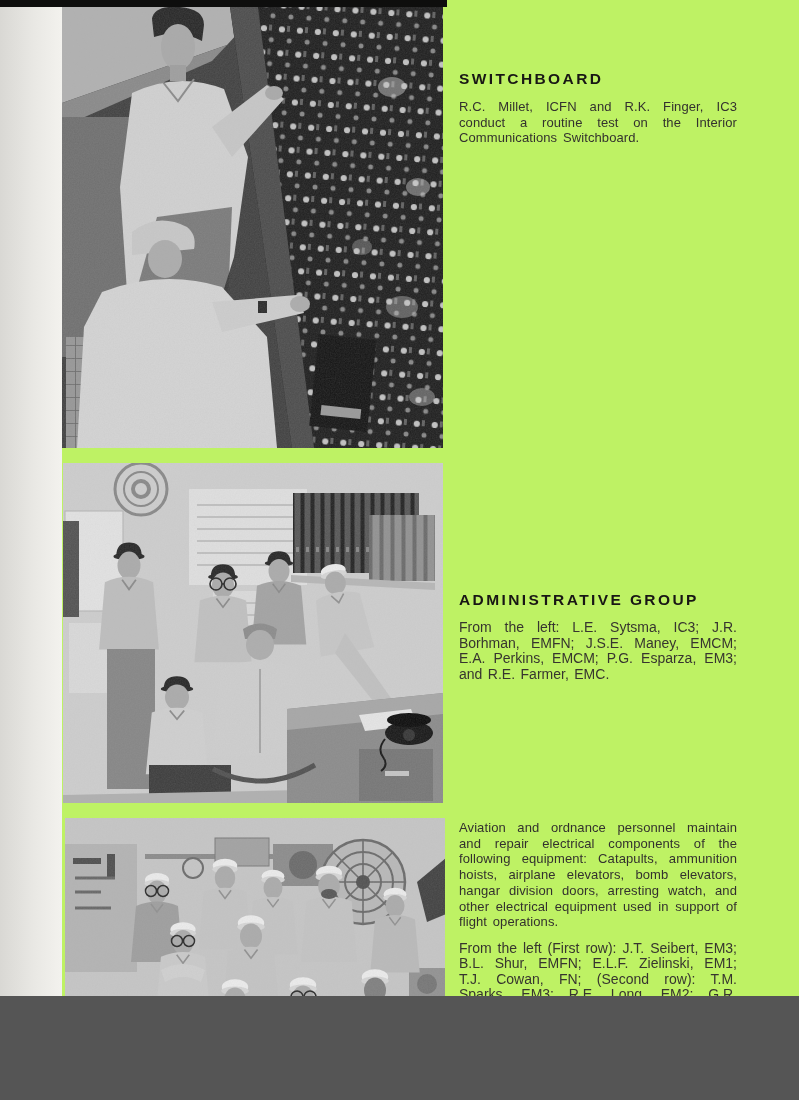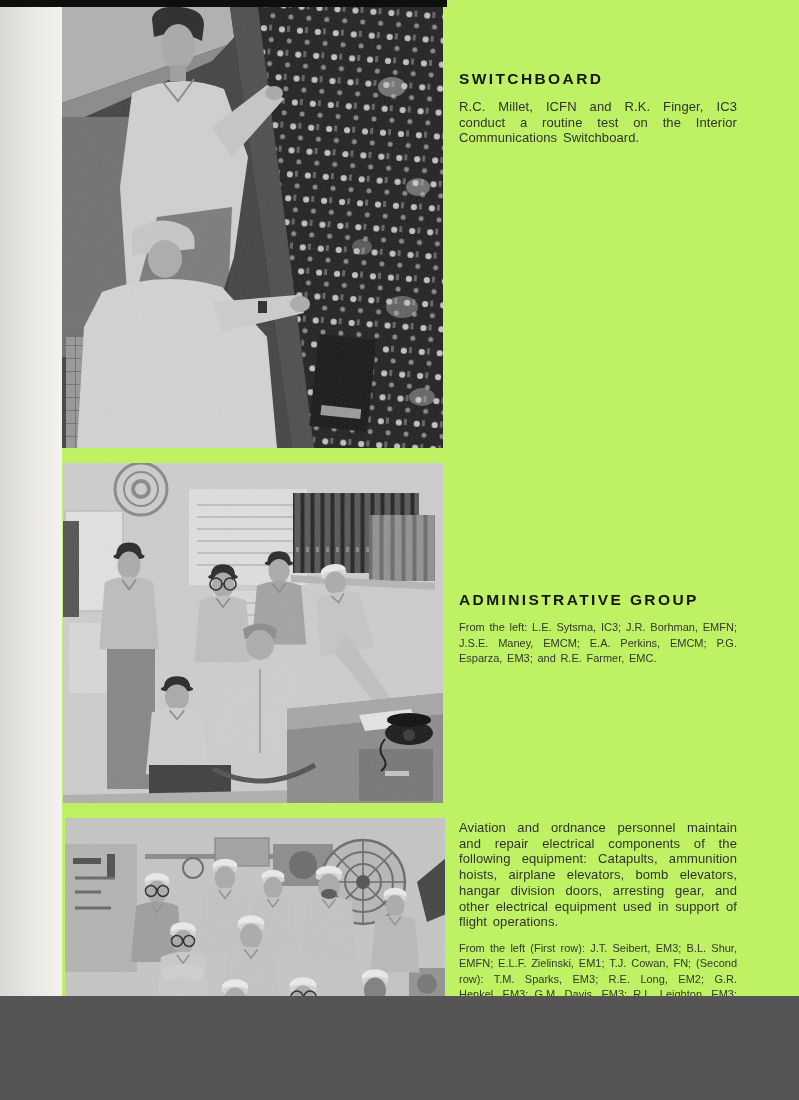--- a/index.html
+++ b/index.html
@@ -30,21 +30,21 @@
     font-size:15.5px;font-weight:700;letter-spacing:2.4px;
     color:#181614;
   }
   .sec p{margin:0;}
   .sec .body{
     font-size:13px;line-height:15.7px;text-align:justify;
     word-spacing:2px;letter-spacing:.1px;color:#33312e;
   }
   .sec .caption{
     margin-top:11px;
-    font-size:11px;line-height:15.5px;text-align:justify;
+    font-size:14px;line-height:15.5px;text-align:justify;
     word-spacing:1.6px;color:#37352f;
   }
   .pageno{
     position:absolute;left:748px;top:1040px;width:30px;text-align:right;
     font-size:12.5px;color:#42403b;letter-spacing:.5px;
   }
 </style>
 </head>
 <body>
 
@@ -267,18 +267,18 @@
     <h2>SWITCHBOARD</h2>
     <p class="body">R.C. Millet, ICFN and R.K. Finger, IC3 conduct a routine test on the Interior Communications Switchboard.</p>
   </section>
 
   <section class="sec sec2">
     <h2>ADMINISTRATIVE GROUP</h2>
     <p class="caption">From the left: L.E. Sytsma, IC3; J.R. Borhman, EMFN; J.S.E. Maney, EMCM; E.A. Perkins, EMCM; P.G. Esparza, EM3; and R.E. Farmer, EMC.</p>
   </section>
 
   <section class="sec sec3">
-    <p class="body">Aviation and ordnance personnel maintain and repair electrical components of the following equipment: Catapults, ammunition hoists, airplane elevators, bomb elevators, hangar division doors, arresting gear, and other electrical equipment used in support of flight operations.</p>
+    <p class="body">Aviation and ordnance personnel maintain and repair electrical components of the following equipment: Catapults, ammunition hoists, airplane elevators, bomb elevators, hangar division doors, arresting watch, and other electrical equipment used in support of flight operations.</p>
     <p class="caption">From the left (First row): J.T. Seibert, EM3; B.L. Shur, EMFN; E.L.F. Zielinski, EM1; T.J. Cowan, FN; (Second row): T.M. Sparks, EM3; R.E. Long, EM2; G.R. Henkel, EM3; G.M. Davis, EM3; R.L. Leighton, EM3; F.D. Arnold, EM3.</p>
   </section>
 
   <div class="pageno">55</div>
 </div>
 
 </body></html>

